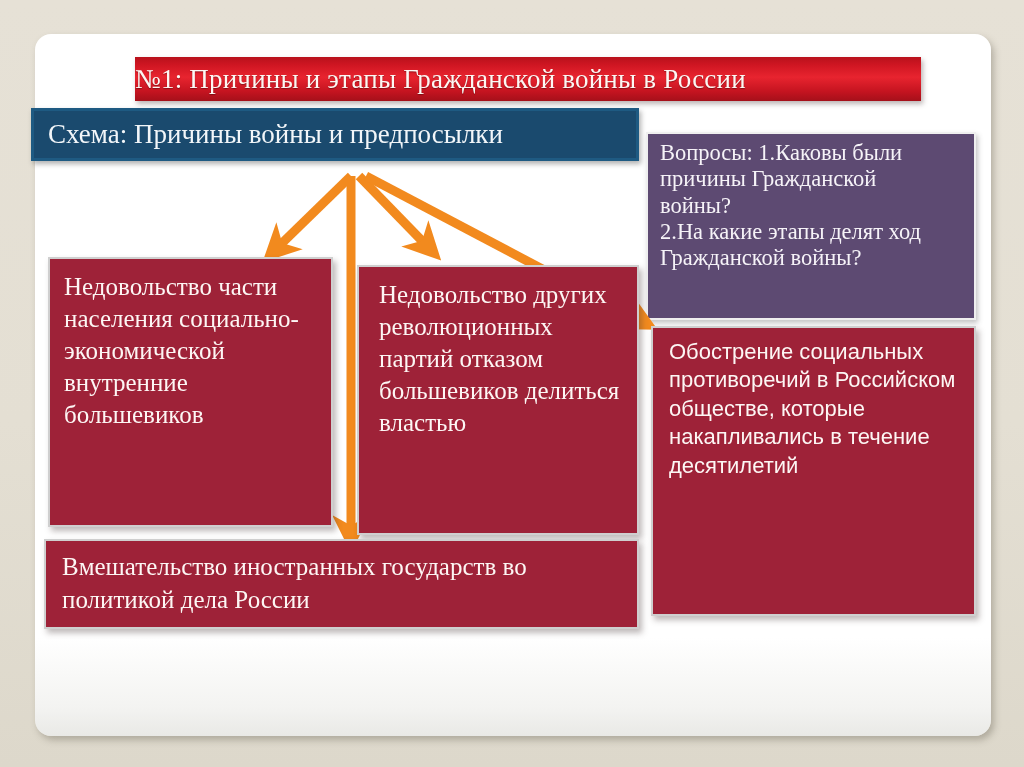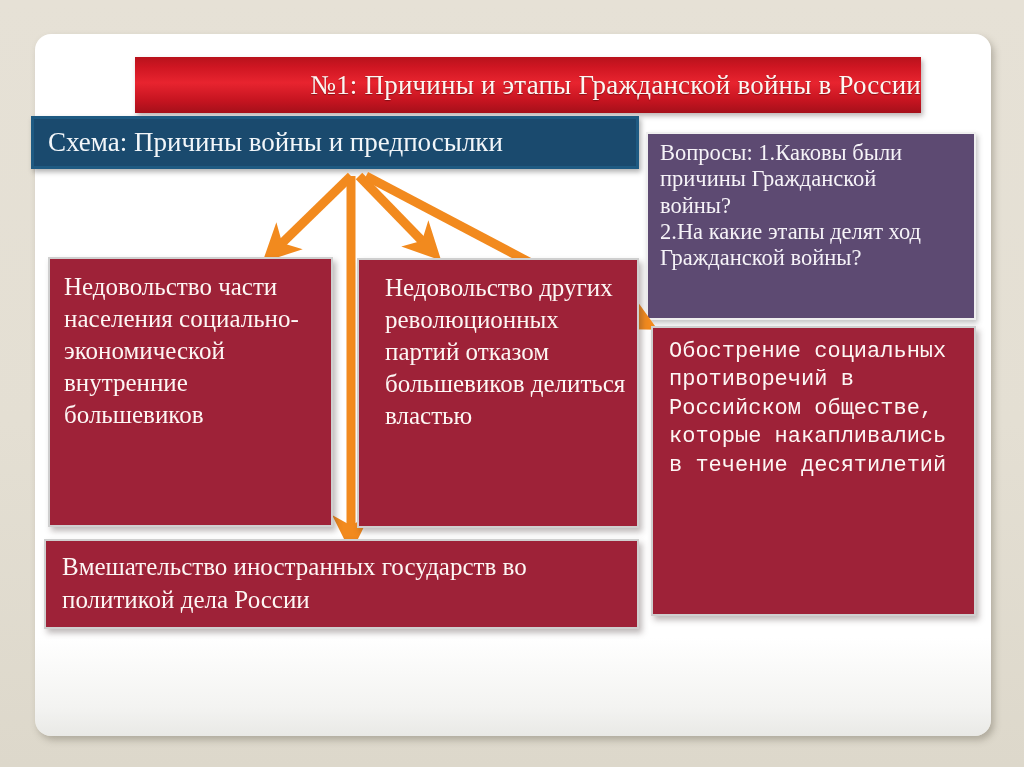--- a/index.html
+++ b/index.html
@@ -25,37 +25,37 @@
     width: 956px; height: 702px;
     background: linear-gradient(180deg,#ffffff 0%,#ffffff 86%,#f3f3f1 96%,#e9e9e6 100%);
     border-radius: 16px;
     box-shadow: 3px 4px 7px rgba(90,84,70,0.35);
   }
 
   
   #title-banner {
     position: absolute;
     left: 135px; top: 57px;
-    width: 786px; height: 56px;
+    width: 786px; height: 44px;
     background: linear-gradient(180deg,#b8121c 0%,#cf1622 18%,#e8242f 46%,#c51420 78%,#a5101a 100%);
     box-shadow: 2px 3px 5px rgba(60,40,40,0.35);
-    display: flex; align-items: center; justify-content: flex-end;
+    display: flex; align-items: center; justify-content: flex-start;
   }
   #title-banner .txt {
     color: #fdf7f3;
     font-size: 27px;
     letter-spacing: 0.2px;
     white-space: nowrap;
     text-shadow: 0 1px 1px rgba(0,0,0,0.35);
   }
 
   
   #scheme-box {
     position: absolute;
-    left: 31px; top: 116px;
+    left: 31px; top: 108px;
     width: 608px; height: 53px;
     background: #1a4a6e;
     border: 3px solid #1e5a82;
     box-shadow: 2px 3px 5px rgba(60,60,60,0.4);
     display: flex; align-items: center;
     padding-left: 14px;
   }
   #scheme-box .txt {
     color: #f2f6f9;
     font-size: 27px;
@@ -87,31 +87,31 @@
     color: #fdf6f4;
   }
   #cause-left {
     left: 48px; top: 257px;
     width: 285px; height: 270px;
     padding: 12px 10px 6px 14px;
     font-size: 25px;
     line-height: 1.28;
   }
   #cause-middle {
-    left: 357px; top: 258px;
+    left: 357px; top: 265px;
     width: 282px; height: 270px;
-    padding: 12px 10px 6px 26px;
+    padding: 12px 10px 6px 20px;
     font-size: 25px;
     line-height: 1.28;
   }
   #cause-right {
     left: 651px; top: 326px;
     width: 325px; height: 290px;
     padding: 10px 8px 6px 16px;
-    font-family: Liberation Mono, monospace;
+    font-family: Liberation Sans, sans-serif;
     font-size: 22px;
     line-height: 1.29;
   }
   #cause-bottom {
     left: 44px; top: 539px;
     width: 595px; height: 90px;
     padding: 10px 10px 6px 16px;
     font-size: 25px;
     line-height: 1.3;
   }

